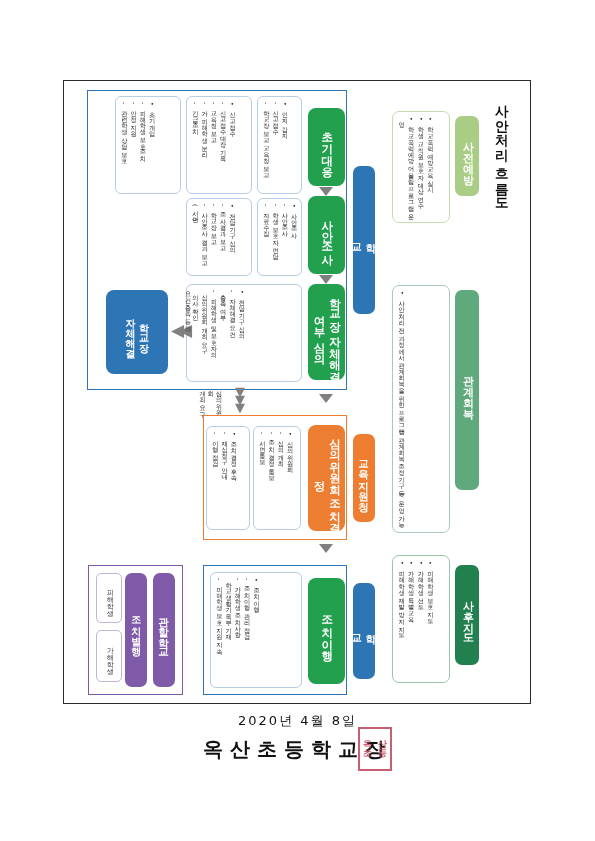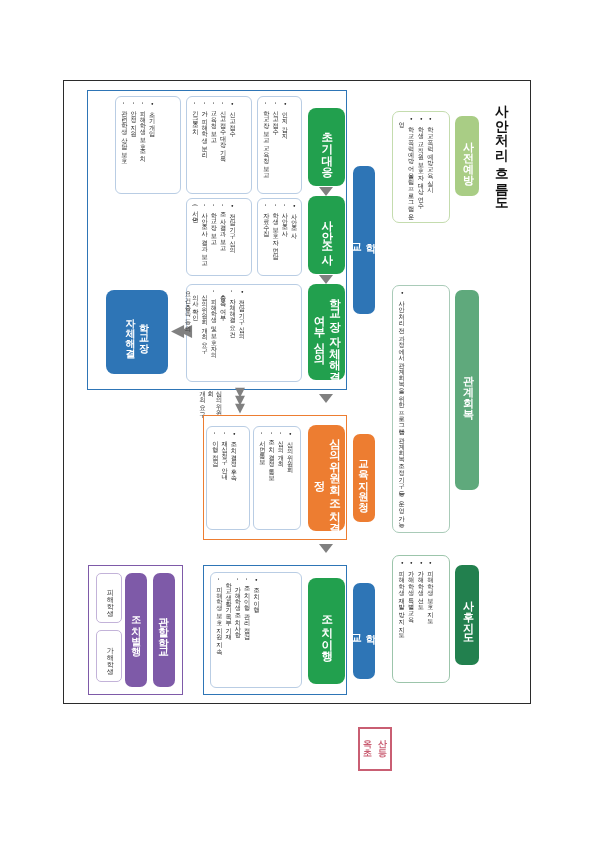--- a/index.html
+++ b/index.html
@@ -301,20 +301,24 @@
   </div>
 
   <div class="side-rail vt" id="side-rail-post">사후지도</div>
   <div class="side-card" id="side-card-post">
     <div class="vt">• 피해학생 보호·지도
 • 가해학생 선도
 • 가해학생 특별교육
 • 피해학생 재발 방지 지도</div>
   </div>
 
+  <div id="footer">
+    <div id="footer-date">2020년  4월  8일</div>
+    <div id="footer-signer">옥산초등학교장</div>
+  </div>
   <div id="seal">
     <span>옥</span>
     <span>산</span>
     <span>초</span>
     <span>등</span>
   </div>
 
 </div>
 
 </body></html>

